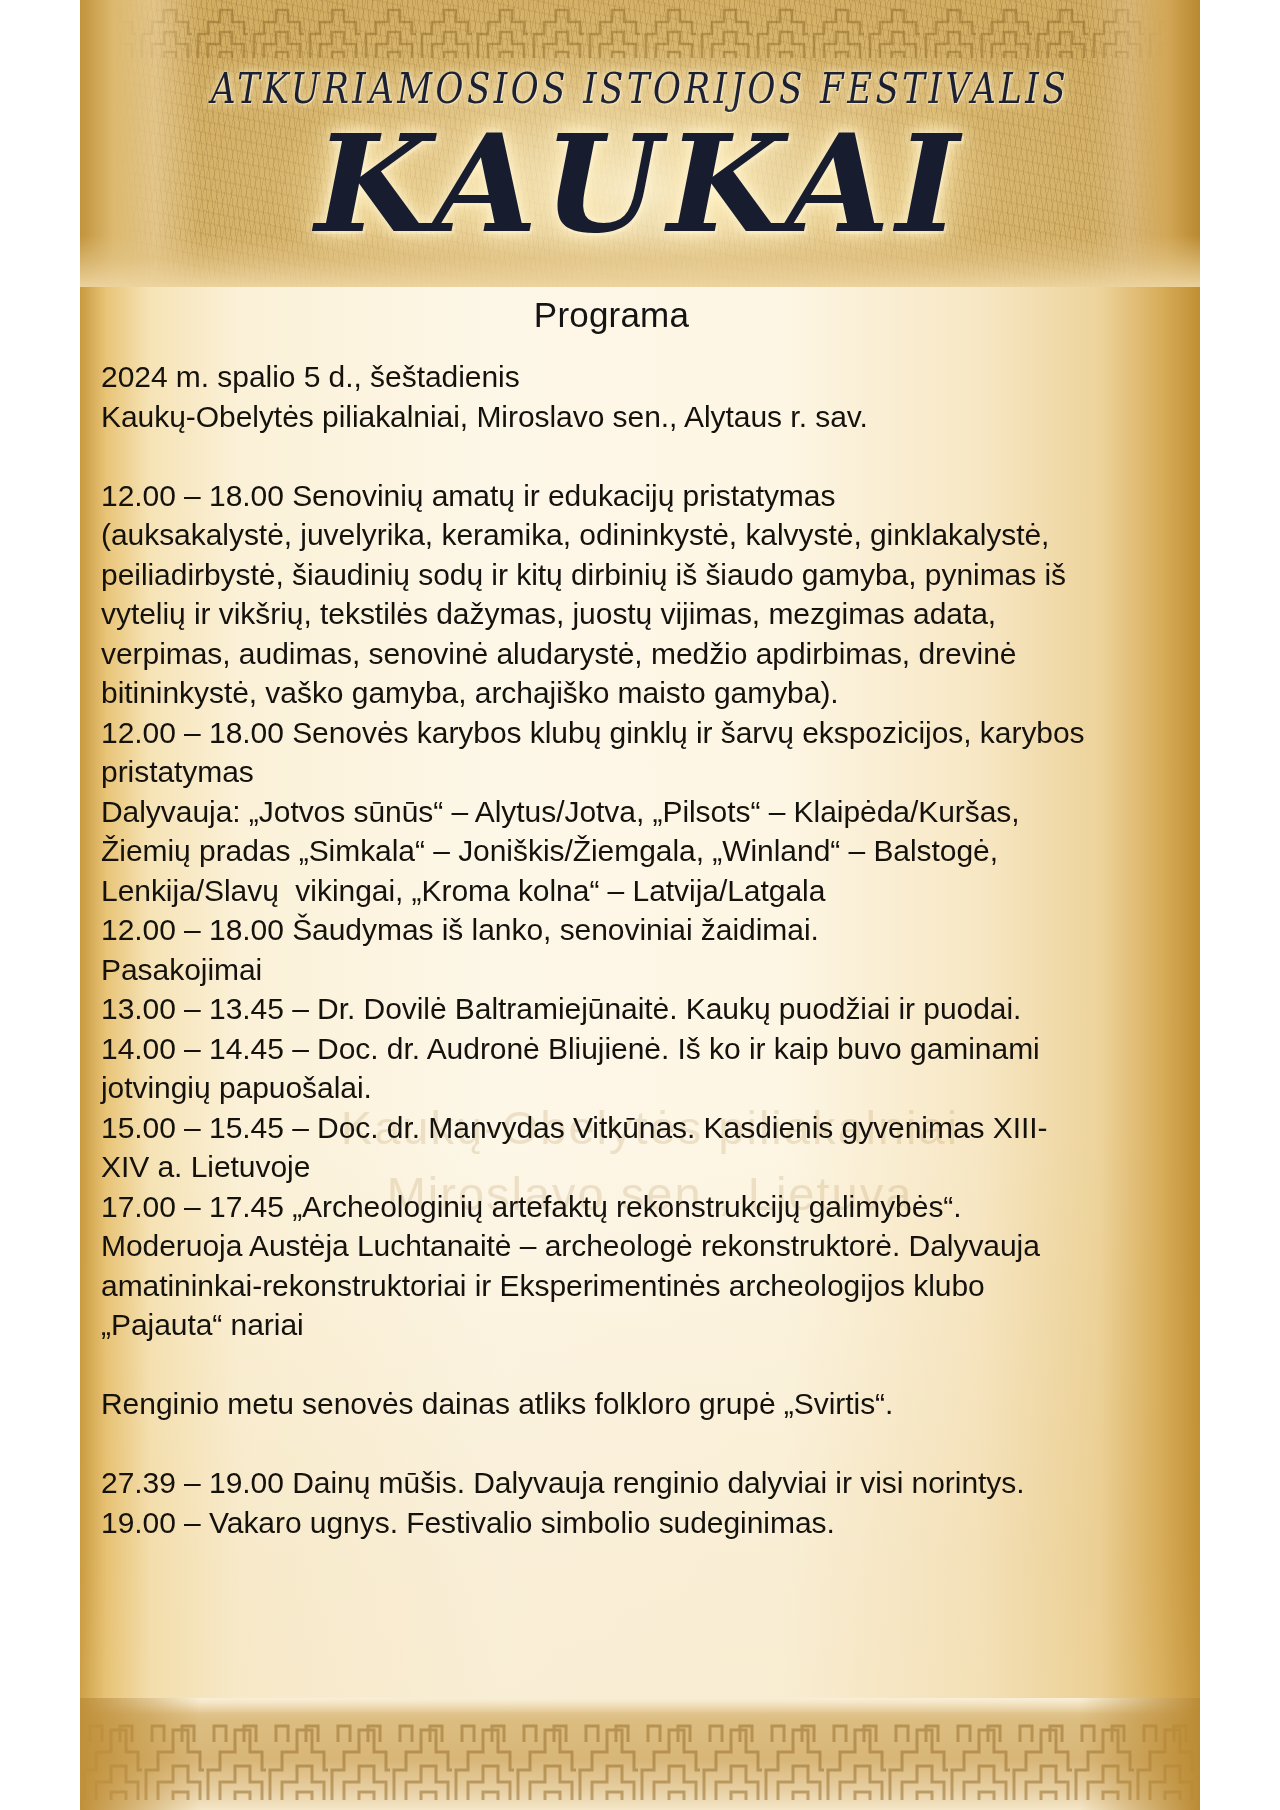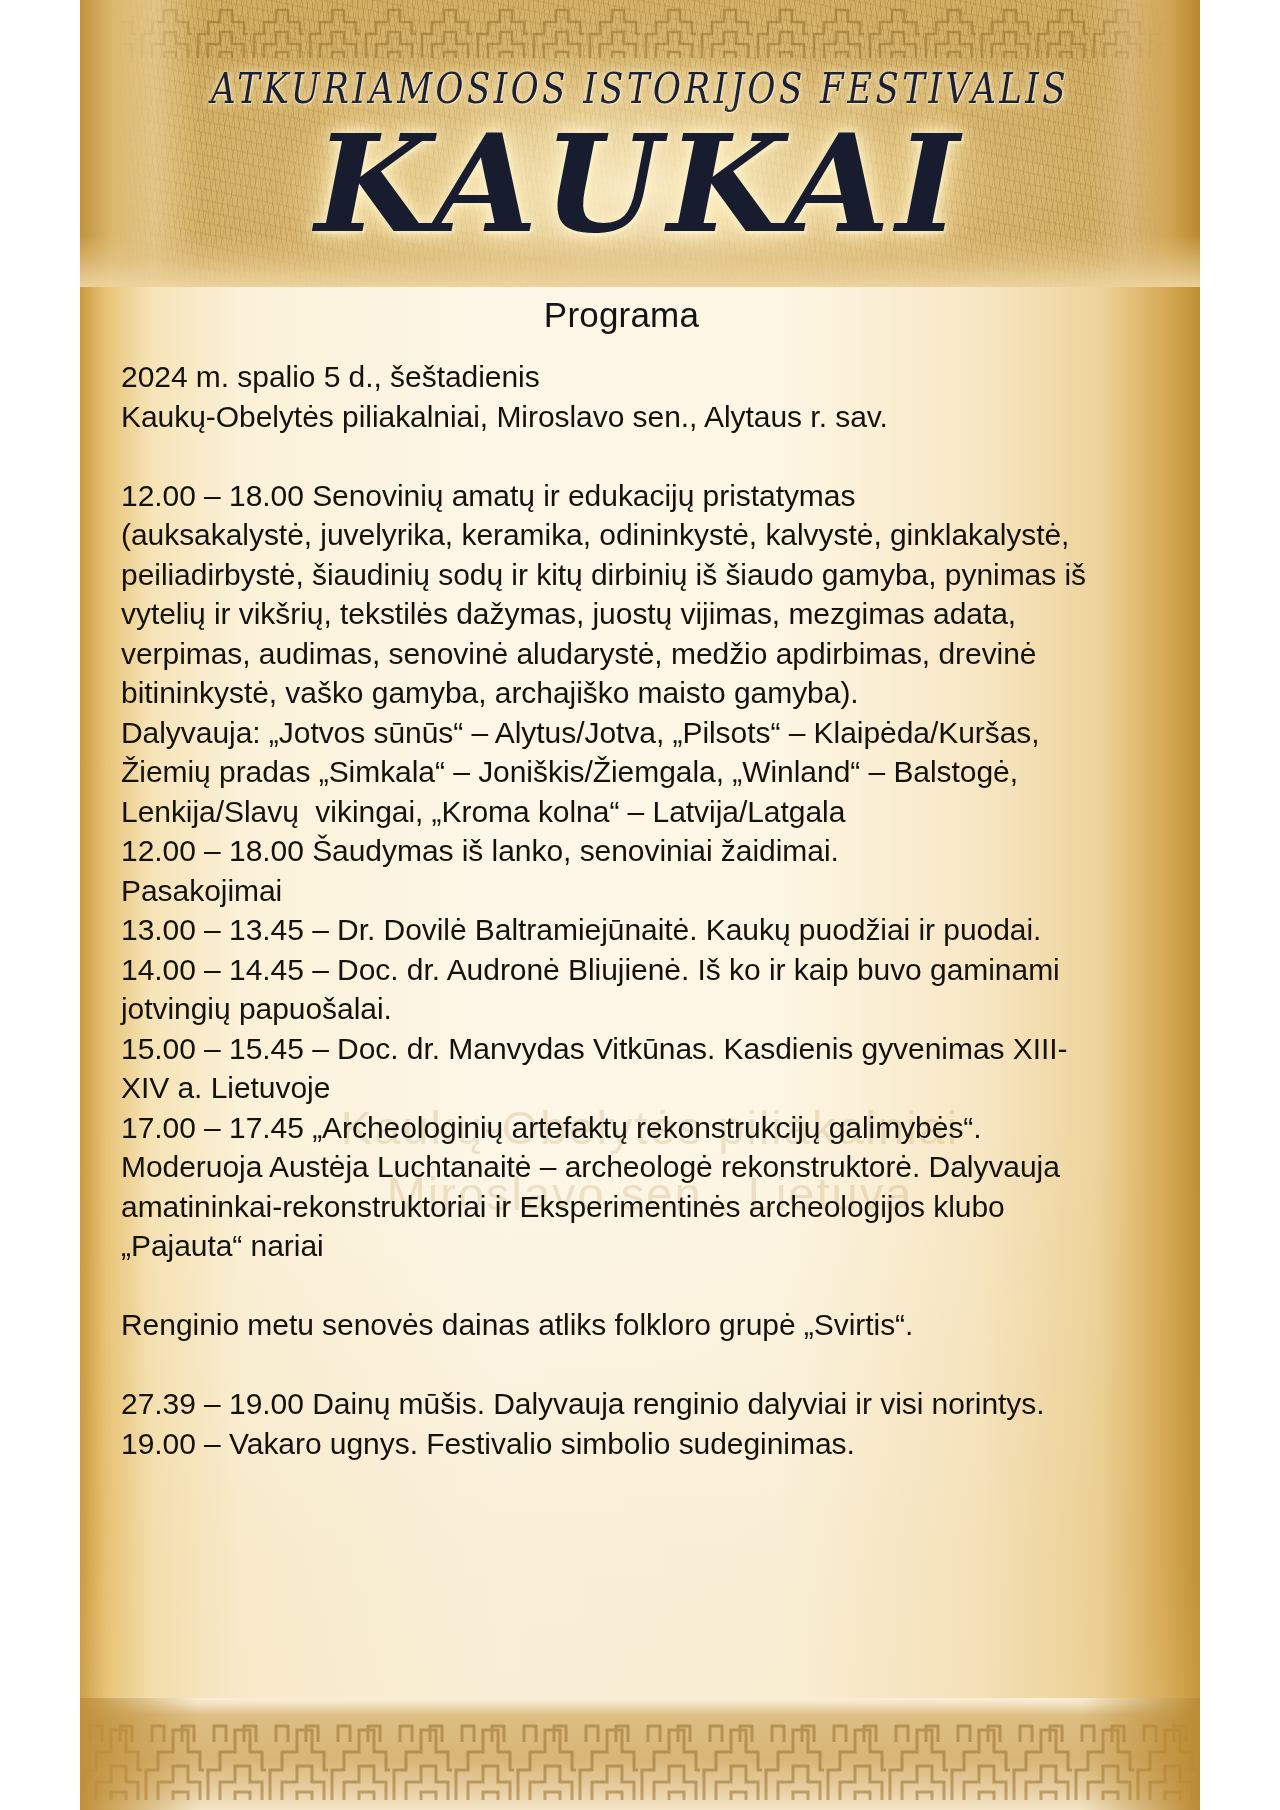--- a/index.html
+++ b/index.html
@@ -162,21 +162,21 @@
        0 0 14px rgba(255,247,216,0.98),
        0 0 30px rgba(255,238,186,0.85),
        0 0 52px rgba(255,228,156,0.55),
        2px 3px 0 rgba(255,250,228,0.35);
     white-space: nowrap;
   }
 
   
   .body-area {
     position: relative;
-    padding: 0 26px 0 41px;
+    padding: 0 26px 0 21px;
     z-index: 3;
   }
 
   .programa-heading {
     text-align: center;
     font-size: 35px;
     color: #141414;
     margin: 8px 0 0 0;
     padding-right: 52px;
     font-weight: 400;
@@ -296,20 +296,22 @@
 
     <div class="spacer-line"></div>
 
     <div class="block para">12.00 – 18.00 Senovinių amatų ir edukacijų pristatymas
 (auksakalystė, juvelyrika, keramika, odininkystė, kalvystė, ginklakalystė,
 peiliadirbystė, šiaudinių sodų ir kitų dirbinių iš šiaudo gamyba, pynimas iš
 vytelių ir vikšrių, tekstilės dažymas, juostų vijimas, mezgimas adata,
 verpimas, audimas, senovinė aludarystė, medžio apdirbimas, drevinė
 bitininkystė, vaško gamyba, archajiško maisto gamyba).</div>
 
+    <div class="block para">12.00 – 18.00 Senovės karybos klubų ginklų ir šarvų ekspozicijos, karybos
+pristatymas</div>
 
     <div class="block para">Dalyvauja: „Jotvos sūnūs“ – Alytus/Jotva, „Pilsots“ – Klaipėda/Kuršas,
 Žiemių pradas „Simkala“ – Joniškis/Žiemgala, „Winland“ – Balstogė,
 Lenkija/Slavų  vikingai, „Kroma kolna“ – Latvija/Latgala</div>
 
     <div class="block para">12.00 – 18.00 Šaudymas iš lanko, senoviniai žaidimai.</div>
 
     <div class="block para">Pasakojimai</div>
 
     <div class="block para">13.00 – 13.45 – Dr. Dovilė Baltramiejūnaitė. Kaukų puodžiai ir puodai.</div>

